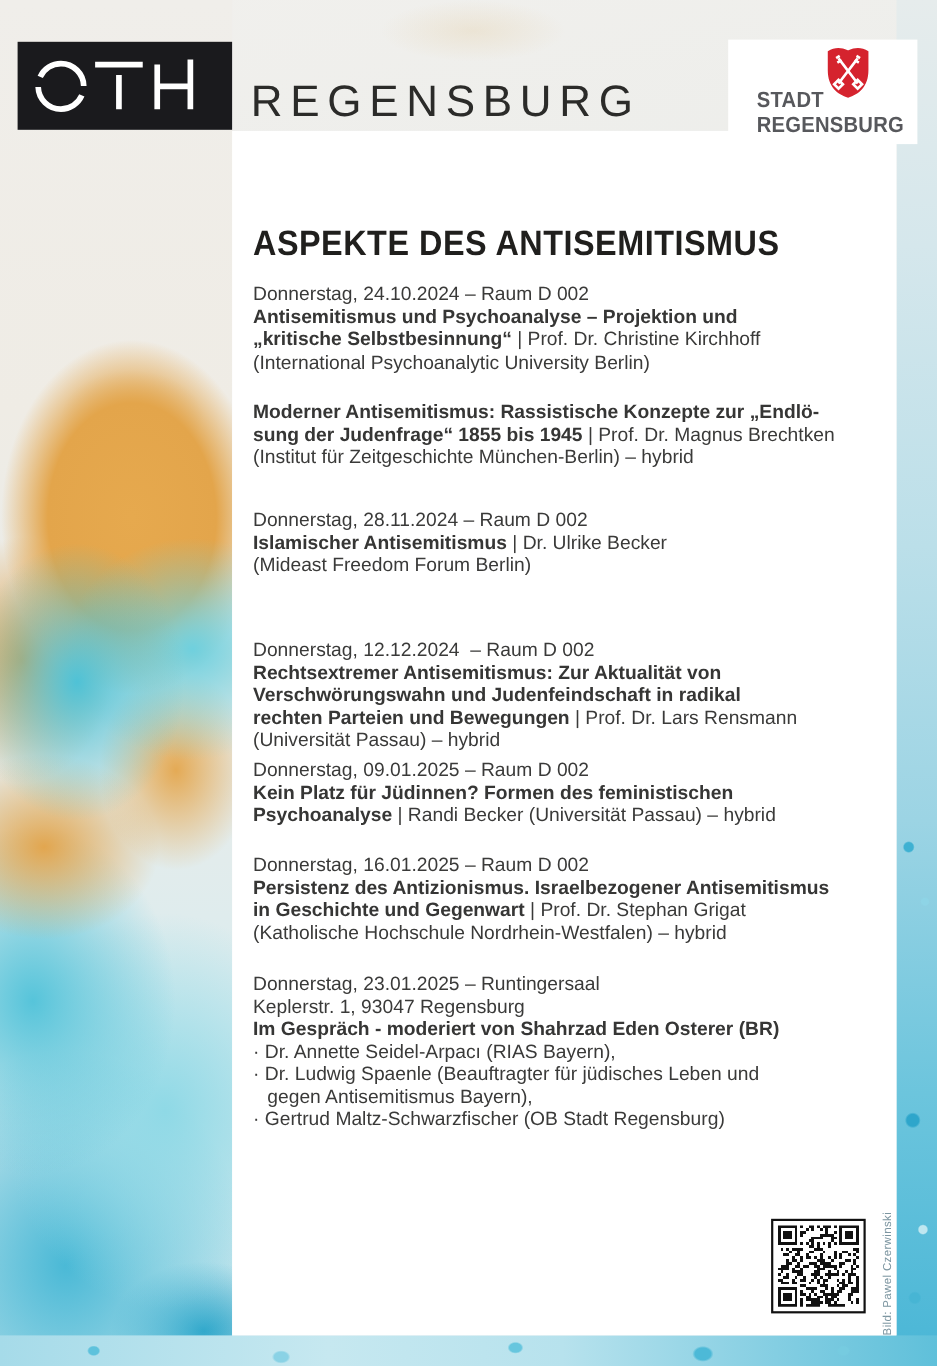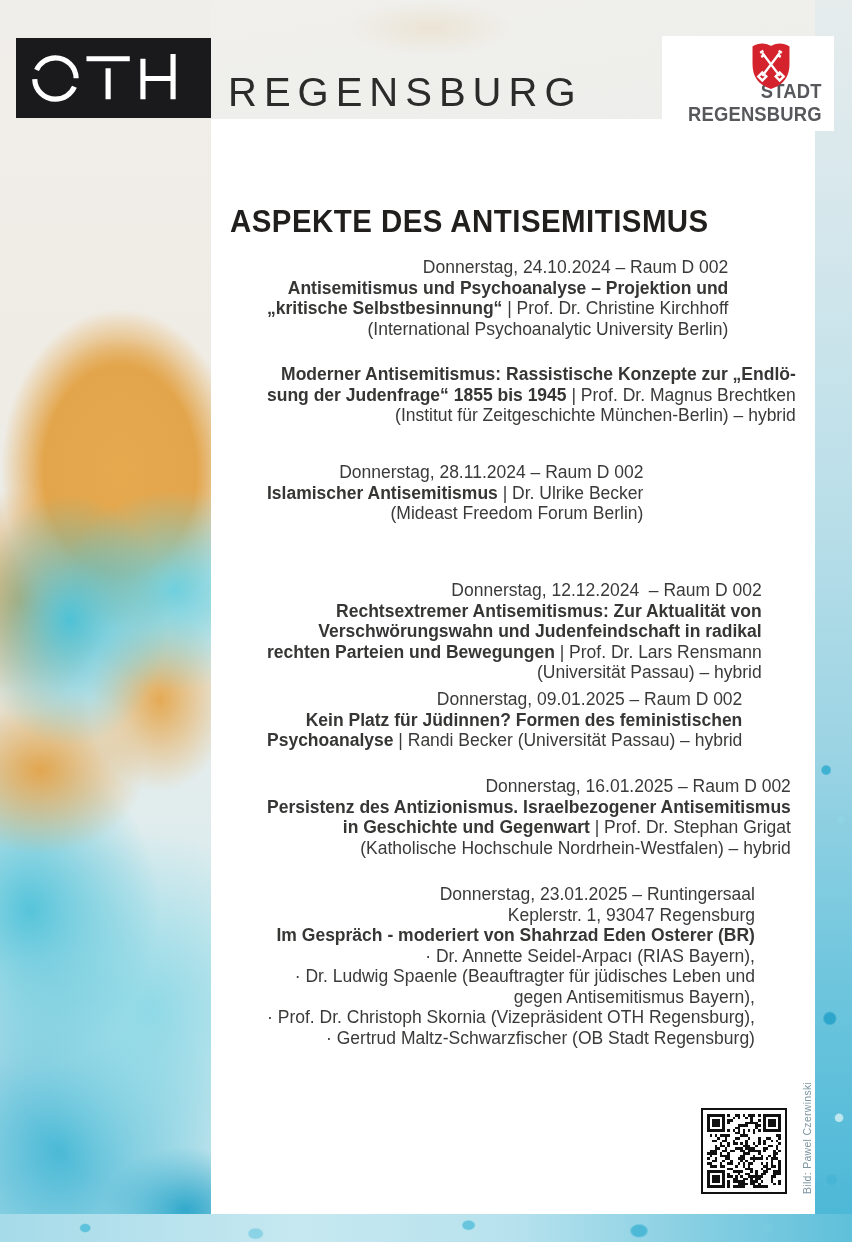--- a/index.html
+++ b/index.html
@@ -4,21 +4,20 @@
 <style>
   html,body{margin:0;padding:0;}
   .poster{
     position:relative;width:852px;height:1242px;overflow:hidden;
     font-family:"Liberation Sans",sans-serif;
     background:
       radial-gradient(60px 22px at 100px 12px, rgba(214,152,62,.30), transparent 70%),
       radial-gradient(70px 26px at 14px 20px, rgba(121,201,211,.38), transparent 70%),
       radial-gradient(120px 40px at 430px 28px, rgba(214,170,90,.16), transparent 70%),
       linear-gradient(170deg,#f1f0ed 0%,#ecedea 25%,#e4eaea 55%,#d9e7ea 80%,#cfe4ea 100%);
-    text-align: right;
   }
   
   .bg-left{
     position:absolute;left:0;top:0;width:211px;height:1242px;
     background-color:#efece6;
     background-image:
       radial-gradient(140px 180px at 70px 620px, #4fc2d6 0%, rgba(79,194,214,0) 70%),
       radial-gradient(160px 140px at 175px 590px, #6fd0de 0%, rgba(111,208,222,0) 72%),
       radial-gradient(170px 230px at 120px 470px, #e6a94e 0%, #e3a54b 45%, rgba(227,165,75,0) 70%),
       radial-gradient(120px 160px at 20px 600px, #dfa049 0%, rgba(223,160,73,0) 70%),
@@ -73,21 +72,21 @@
   .panel{position:absolute;left:211px;top:119px;width:604px;height:1095px;background:#ffffff;}
   .eyebrow{
     position:absolute;left:230px;top:155px;
     font-size:16px;letter-spacing:.4px;color:#3a3a39;line-height:20px;white-space:pre;
   }
   .title{
     position:absolute;left:230px;top:204px;
     font-size:32px;line-height:34px;font-weight:bold;color:#201f1d;
     transform:scaleX(.92);transform-origin:left top;letter-spacing:.5px;white-space:pre;
   }
-  .event{position:absolute;left:230px;margin-left:37px;}
+  .event{position:absolute;left:230px;}
   .line{font-size:17.5px;line-height:20.5px;color:#3a3a39;white-space:pre;}
   .line .b{font-weight:bold;color:#363635;}
   .line.indent{padding-left:13px;}
   .footer-block{position:absolute;left:230px;top:1114px;}
   .qr{
     position:absolute;left:701px;top:1108px;width:86px;height:86px;
     border:2px solid #111;background:#fff;box-sizing:border-box;padding:4px;
   }
   .credit{
     position:absolute;left:801px;top:1082px;height:132px;
@@ -171,21 +170,20 @@
         <div class="line"><span class="b">in Geschichte und Gegenwart</span><span> | Prof. Dr. Stephan Grigat</span></div>
         <div class="line"><span>(Katholische Hochschule Nordrhein-Westfalen) – hybrid</span></div>
       </div>
       <div class="event" style="top: 884px;">
         <div class="line"><span>Donnerstag, 23.01.2025 – Runtingersaal</span></div>
         <div class="line"><span>Keplerstr. 1, 93047 Regensburg</span></div>
         <div class="line"><span class="b">Im Gespräch - moderiert von Shahrzad Eden Osterer (BR)</span></div>
         <div class="line"><span>· </span><span>Dr. Annette Seidel-Arpacı (RIAS Bayern),</span></div>
         <div class="line"><span>· </span><span>Dr. Ludwig Spaenle (Beauftragter für jüdisches Leben und</span></div>
         <div class="line indent"><span>gegen Antisemitismus Bayern),</span></div>
-        <div class="line"><span>· </span><span>Prof. Dr. Christoph Skornia (Vizepräsident OTH Regensburg),</span></div>
         <div class="line"><span>· </span><span>Gertrud Maltz-Schwarzfischer (OB Stadt Regensburg)</span></div>
       </div>
     </div>
 
 
   <div class="qr">
     <svg id="qr-svg" width="74" height="74" viewBox="0 0 29 29" shape-rendering="crispEdges">
         <path d="M0 0h1v1h-1zM1 0h1v1h-1zM2 0h1v1h-1zM3 0h1v1h-1zM4 0h1v1h-1zM5 0h1v1h-1zM6 0h1v1h-1zM8 0h1v1h-1zM11 0h1v1h-1zM12 0h1v1h-1zM14 0h1v1h-1zM16 0h1v1h-1zM17 0h1v1h-1zM18 0h1v1h-1zM20 0h1v1h-1zM22 0h1v1h-1zM23 0h1v1h-1zM24 0h1v1h-1zM25 0h1v1h-1zM26 0h1v1h-1zM27 0h1v1h-1zM28 0h1v1h-1zM0 1h1v1h-1zM6 1h1v1h-1zM10 1h1v1h-1zM12 1h1v1h-1zM15 1h1v1h-1zM17 1h1v1h-1zM22 1h1v1h-1zM28 1h1v1h-1zM0 2h1v1h-1zM2 2h1v1h-1zM3 2h1v1h-1zM4 2h1v1h-1zM6 2h1v1h-1zM8 2h1v1h-1zM9 2h1v1h-1zM17 2h1v1h-1zM20 2h1v1h-1zM22 2h1v1h-1zM24 2h1v1h-1zM25 2h1v1h-1zM26 2h1v1h-1zM28 2h1v1h-1zM0 3h1v1h-1zM2 3h1v1h-1zM3 3h1v1h-1zM4 3h1v1h-1zM6 3h1v1h-1zM8 3h1v1h-1zM15 3h1v1h-1zM16 3h1v1h-1zM17 3h1v1h-1zM18 3h1v1h-1zM19 3h1v1h-1zM22 3h1v1h-1zM24 3h1v1h-1zM25 3h1v1h-1zM26 3h1v1h-1zM28 3h1v1h-1zM0 4h1v1h-1zM2 4h1v1h-1zM3 4h1v1h-1zM4 4h1v1h-1zM6 4h1v1h-1zM12 4h1v1h-1zM13 4h1v1h-1zM14 4h1v1h-1zM15 4h1v1h-1zM19 4h1v1h-1zM20 4h1v1h-1zM22 4h1v1h-1zM24 4h1v1h-1zM25 4h1v1h-1zM26 4h1v1h-1zM28 4h1v1h-1zM0 5h1v1h-1zM6 5h1v1h-1zM11 5h1v1h-1zM12 5h1v1h-1zM19 5h1v1h-1zM22 5h1v1h-1zM28 5h1v1h-1zM0 6h1v1h-1zM1 6h1v1h-1zM2 6h1v1h-1zM3 6h1v1h-1zM4 6h1v1h-1zM5 6h1v1h-1zM6 6h1v1h-1zM8 6h1v1h-1zM10 6h1v1h-1zM12 6h1v1h-1zM14 6h1v1h-1zM16 6h1v1h-1zM18 6h1v1h-1zM20 6h1v1h-1zM22 6h1v1h-1zM23 6h1v1h-1zM24 6h1v1h-1zM25 6h1v1h-1zM26 6h1v1h-1zM27 6h1v1h-1zM28 6h1v1h-1zM11 7h1v1h-1zM12 7h1v1h-1zM14 7h1v1h-1zM18 7h1v1h-1zM1 8h1v1h-1zM3 8h1v1h-1zM5 8h1v1h-1zM6 8h1v1h-1zM7 8h1v1h-1zM8 8h1v1h-1zM13 8h1v1h-1zM14 8h1v1h-1zM15 8h1v1h-1zM27 8h1v1h-1zM28 8h1v1h-1zM4 9h1v1h-1zM7 9h1v1h-1zM11 9h1v1h-1zM12 9h1v1h-1zM16 9h1v1h-1zM20 9h1v1h-1zM23 9h1v1h-1zM24 9h1v1h-1zM28 9h1v1h-1zM2 10h1v1h-1zM3 10h1v1h-1zM6 10h1v1h-1zM7 10h1v1h-1zM10 10h1v1h-1zM15 10h1v1h-1zM20 10h1v1h-1zM22 10h1v1h-1zM25 10h1v1h-1zM27 10h1v1h-1zM5 11h1v1h-1zM8 11h1v1h-1zM10 11h1v1h-1zM11 11h1v1h-1zM13 11h1v1h-1zM15 11h1v1h-1zM18 11h1v1h-1zM20 11h1v1h-1zM22 11h1v1h-1zM28 11h1v1h-1zM3 12h1v1h-1zM5 12h1v1h-1zM6 12h1v1h-1zM8 12h1v1h-1zM14 12h1v1h-1zM15 12h1v1h-1zM16 12h1v1h-1zM19 12h1v1h-1zM24 12h1v1h-1zM25 12h1v1h-1zM27 12h1v1h-1zM3 13h1v1h-1zM4 13h1v1h-1zM7 13h1v1h-1zM11 13h1v1h-1zM12 13h1v1h-1zM13 13h1v1h-1zM15 13h1v1h-1zM16 13h1v1h-1zM17 13h1v1h-1zM18 13h1v1h-1zM22 13h1v1h-1zM23 13h1v1h-1zM27 13h1v1h-1zM1 14h1v1h-1zM2 14h1v1h-1zM3 14h1v1h-1zM6 14h1v1h-1zM7 14h1v1h-1zM9 14h1v1h-1zM10 14h1v1h-1zM13 14h1v1h-1zM14 14h1v1h-1zM16 14h1v1h-1zM17 14h1v1h-1zM18 14h1v1h-1zM19 14h1v1h-1zM20 14h1v1h-1zM22 14h1v1h-1zM26 14h1v1h-1zM28 14h1v1h-1zM0 15h1v1h-1zM1 15h1v1h-1zM2 15h1v1h-1zM3 15h1v1h-1zM5 15h1v1h-1zM8 15h1v1h-1zM14 15h1v1h-1zM15 15h1v1h-1zM16 15h1v1h-1zM20 15h1v1h-1zM26 15h1v1h-1zM27 15h1v1h-1zM1 16h1v1h-1zM5 16h1v1h-1zM6 16h1v1h-1zM7 16h1v1h-1zM8 16h1v1h-1zM13 16h1v1h-1zM14 16h1v1h-1zM18 16h1v1h-1zM21 16h1v1h-1zM24 16h1v1h-1zM26 16h1v1h-1zM0 17h1v1h-1zM3 17h1v1h-1zM7 17h1v1h-1zM8 17h1v1h-1zM12 17h1v1h-1zM13 17h1v1h-1zM14 17h1v1h-1zM17 17h1v1h-1zM18 17h1v1h-1zM19 17h1v1h-1zM20 17h1v1h-1zM21 17h1v1h-1zM23 17h1v1h-1zM25 17h1v1h-1zM26 17h1v1h-1zM27 17h1v1h-1zM2 18h1v1h-1zM3 18h1v1h-1zM6 18h1v1h-1zM9 18h1v1h-1zM13 18h1v1h-1zM15 18h1v1h-1zM18 18h1v1h-1zM25 18h1v1h-1zM28 18h1v1h-1zM0 19h1v1h-1zM1 19h1v1h-1zM5 19h1v1h-1zM8 19h1v1h-1zM9 19h1v1h-1zM12 19h1v1h-1zM14 19h1v1h-1zM16 19h1v1h-1zM17 19h1v1h-1zM21 19h1v1h-1zM23 19h1v1h-1zM25 19h1v1h-1zM28 19h1v1h-1zM1 20h1v1h-1zM2 20h1v1h-1zM3 20h1v1h-1zM5 20h1v1h-1zM6 20h1v1h-1zM11 20h1v1h-1zM14 20h1v1h-1zM16 20h1v1h-1zM22 20h1v1h-1zM23 20h1v1h-1zM25 20h1v1h-1zM26 20h1v1h-1zM28 20h1v1h-1zM8 21h1v1h-1zM9 21h1v1h-1zM15 21h1v1h-1zM16 21h1v1h-1zM17 21h1v1h-1zM21 21h1v1h-1zM23 21h1v1h-1zM24 21h1v1h-1zM28 21h1v1h-1zM0 22h1v1h-1zM1 22h1v1h-1zM2 22h1v1h-1zM3 22h1v1h-1zM4 22h1v1h-1zM5 22h1v1h-1zM6 22h1v1h-1zM10 22h1v1h-1zM11 22h1v1h-1zM12 22h1v1h-1zM13 22h1v1h-1zM17 22h1v1h-1zM19 22h1v1h-1zM22 22h1v1h-1zM23 22h1v1h-1zM26 22h1v1h-1zM27 22h1v1h-1zM28 22h1v1h-1zM0 23h1v1h-1zM6 23h1v1h-1zM8 23h1v1h-1zM12 23h1v1h-1zM15 23h1v1h-1zM16 23h1v1h-1zM19 23h1v1h-1zM21 23h1v1h-1zM22 23h1v1h-1zM26 23h1v1h-1zM27 23h1v1h-1zM28 23h1v1h-1zM0 24h1v1h-1zM2 24h1v1h-1zM3 24h1v1h-1zM4 24h1v1h-1zM6 24h1v1h-1zM8 24h1v1h-1zM9 24h1v1h-1zM11 24h1v1h-1zM13 24h1v1h-1zM16 24h1v1h-1zM17 24h1v1h-1zM18 24h1v1h-1zM19 24h1v1h-1zM20 24h1v1h-1zM21 24h1v1h-1zM25 24h1v1h-1zM26 24h1v1h-1zM0 25h1v1h-1zM2 25h1v1h-1zM3 25h1v1h-1zM4 25h1v1h-1zM6 25h1v1h-1zM10 25h1v1h-1zM11 25h1v1h-1zM14 25h1v1h-1zM15 25h1v1h-1zM17 25h1v1h-1zM19 25h1v1h-1zM20 25h1v1h-1zM25 25h1v1h-1zM0 26h1v1h-1zM2 26h1v1h-1zM3 26h1v1h-1zM4 26h1v1h-1zM6 26h1v1h-1zM8 26h1v1h-1zM10 26h1v1h-1zM11 26h1v1h-1zM12 26h1v1h-1zM13 26h1v1h-1zM14 26h1v1h-1zM17 26h1v1h-1zM18 26h1v1h-1zM19 26h1v1h-1zM21 26h1v1h-1zM25 26h1v1h-1zM28 26h1v1h-1zM0 27h1v1h-1zM6 27h1v1h-1zM8 27h1v1h-1zM12 27h1v1h-1zM13 27h1v1h-1zM14 27h1v1h-1zM15 27h1v1h-1zM17 27h1v1h-1zM18 27h1v1h-1zM20 27h1v1h-1zM26 27h1v1h-1zM28 27h1v1h-1zM0 28h1v1h-1zM1 28h1v1h-1zM2 28h1v1h-1zM3 28h1v1h-1zM4 28h1v1h-1zM5 28h1v1h-1zM6 28h1v1h-1zM8 28h1v1h-1zM10 28h1v1h-1zM11 28h1v1h-1zM12 28h1v1h-1zM13 28h1v1h-1zM14 28h1v1h-1zM18 28h1v1h-1zM19 28h1v1h-1zM20 28h1v1h-1zM21 28h1v1h-1zM22 28h1v1h-1zM23 28h1v1h-1z" fill="#111"></path>
       </svg>
   </div>

